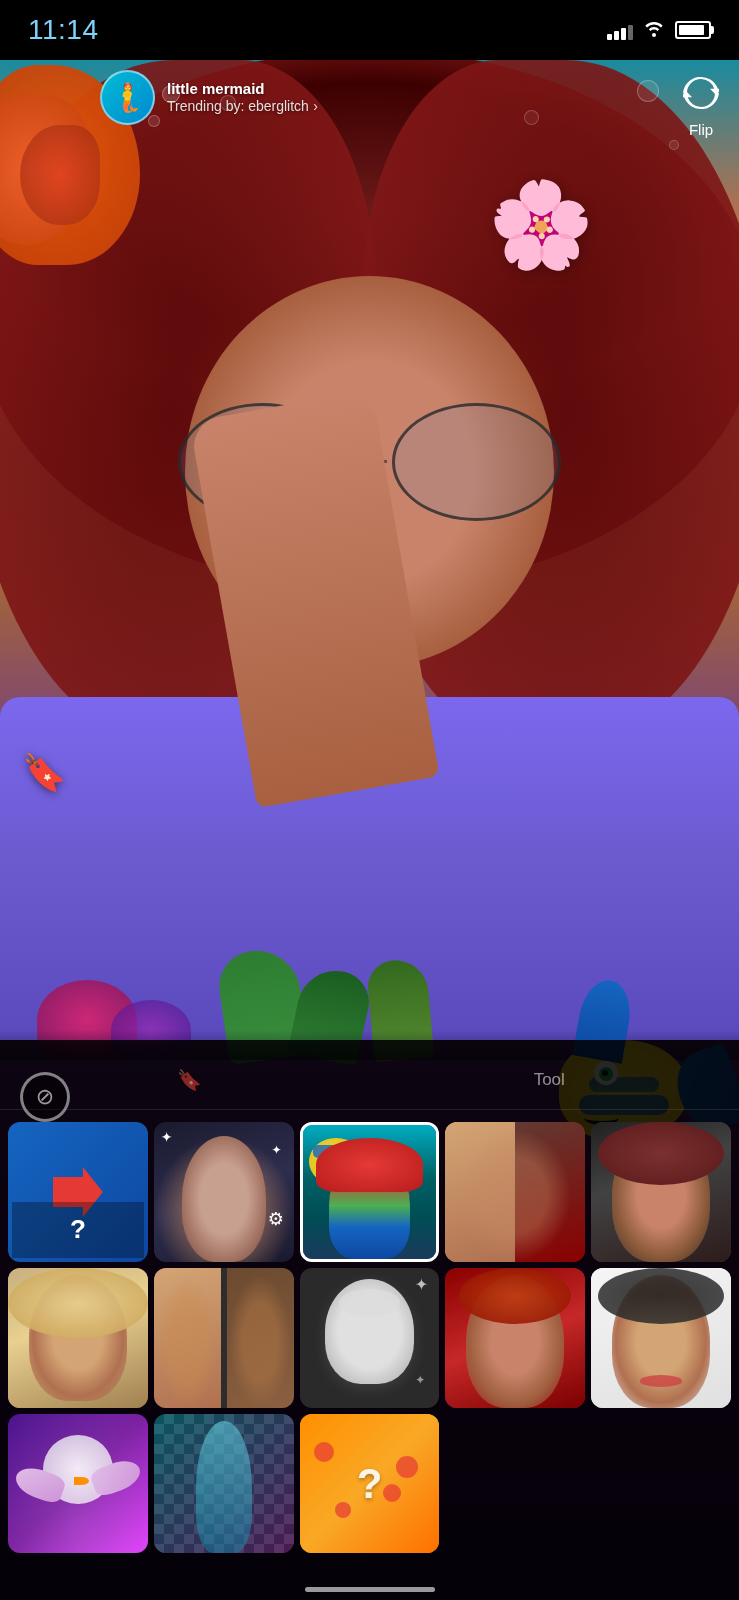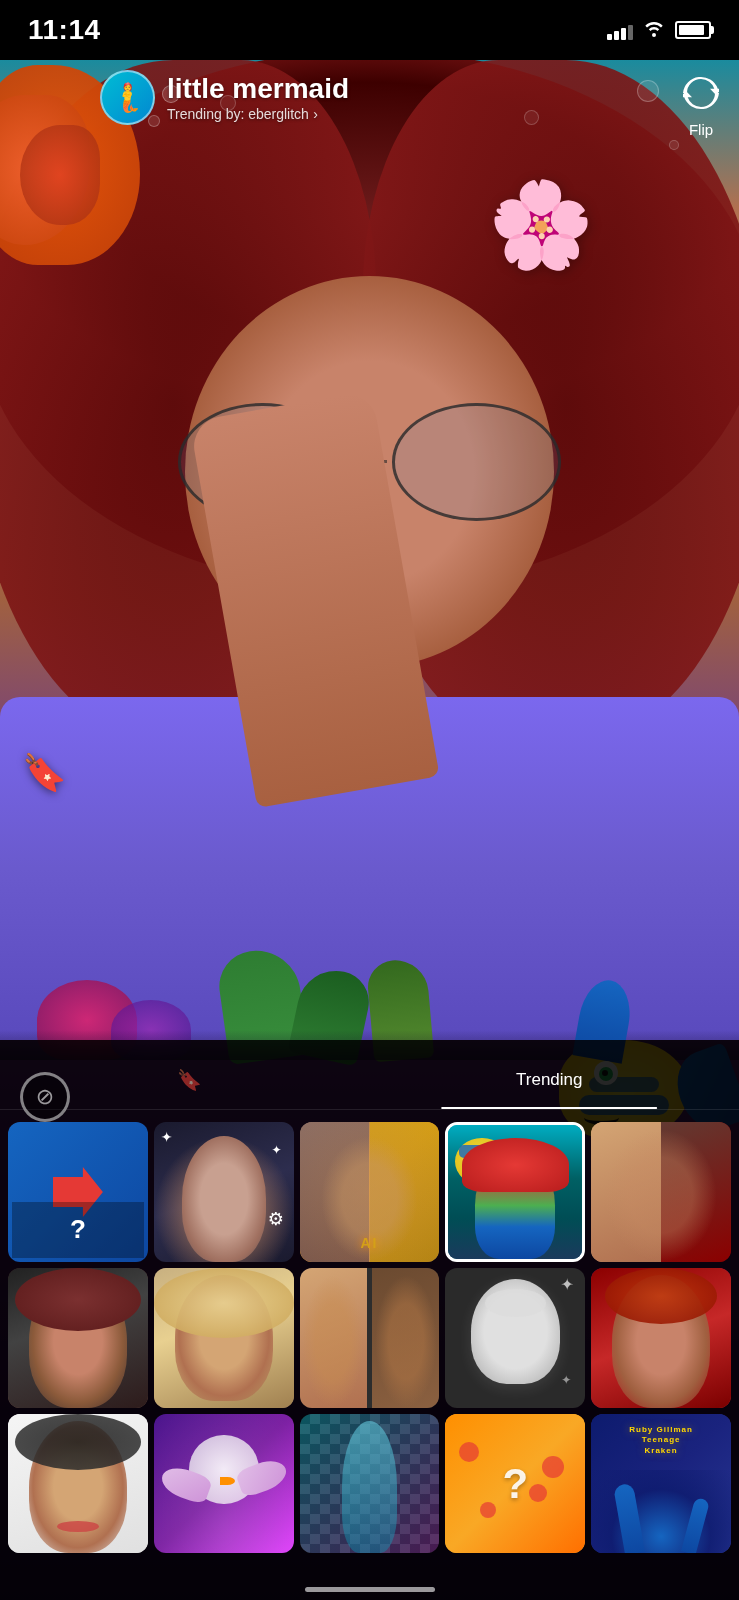--- a/index.html
+++ b/index.html
@@ -19,23 +19,23 @@
       top: 0; left: 0; right: 0;
       height: 60px;
       background: #000;
       display: flex;
       align-items: center;
       justify-content: space-between;
       padding: 0 28px;
       z-index: 100;
     }
     #time {
-      color: #ffffff;
+      color: #7dd3fc;
       font-size: 28px;
-      font-weight: 700;
+      font-weight: 400;
       letter-spacing: 0.5px;
     }
     #status-icons {
       display: flex;
       align-items: center;
       gap: 10px;
     }
     .signal-bars {
       display: flex;
       align-items: flex-end;
@@ -125,21 +125,21 @@
       border: 2px solid rgba(255,255,255,0.5);
       overflow: hidden;
       display: flex;
       align-items: center;
       justify-content: center;
     }
     #filter-text {
       color: #fff;
     }
     #filter-name {
-      font-size: 28px;
+      font-size: 15px;
       font-weight: 600;
       text-shadow: 0 1px 3px rgba(0,0,0,0.5);
     }
     #filter-creator {
       font-size: 16px;
       color: rgba(255,255,255,0.85);
       text-shadow: 0 1px 3px rgba(0,0,0,0.5);
     }
     #filter-creator span {
       font-size: 14px;
@@ -456,22 +456,22 @@
 </div>
 
 <div class="no-entry-icon">⊘</div>
 
 <div id="bottom-panel">
 
   <div id="tab-bar">
     <div class="tab-item">
       <span style="font-size:20px;">🔖</span>
     </div>
-    <div class="tab-item active">
-      <span>Trending</span>
+    <div class="tab-item">
+      <span>Tool</span>
     </div>
   </div>
 
   <div id="effect-grid">
 
     <div class="effect-cell cell-unknown-red">
       <div class="red-arrow"></div>
       <div style="position:absolute;bottom:4px;left:4px;right:4px;height:40%;background:rgba(0,0,0,0.3);display:flex;align-items:center;justify-content:center;">
         <span style="color:#fff;font-size:26px;font-weight:700;">?</span>
       </div>
@@ -479,28 +479,20 @@
 
     <div class="effect-cell" style="background:linear-gradient(160deg,#1a1a2e 0%,#2d2d4e 50%,#1a1a2e 100%);">
       <div class="face-overlay"></div>
 
       <div style="position:absolute;top:10%;left:20%;right:20%;bottom:0;background:radial-gradient(ellipse,#c8a090 40%,#a07060 70%,transparent 100%);border-radius:50% 50% 40% 40%;"></div>
       <div style="position:absolute;top:5%;left:5%;width:15px;height:15px;color:#fff;font-size:14px;">✦</div>
       <div style="position:absolute;top:15%;right:5%;width:15px;height:15px;color:#fff;font-size:12px;">✦</div>
       <div style="position:absolute;bottom:30%;right:10%;width:12px;height:12px;color:#fff;font-size:18px;">⚙</div>
     </div>
 
-    <div class="effect-cell ai-golden">
-      <div style="position:absolute;top:0;left:0;width:50%;height:100%;background:linear-gradient(160deg,#8d6e63,#795548);"></div>
-      <div style="position:absolute;top:0;right:0;width:50%;height:100%;background:linear-gradient(160deg,#d4a017,#b8860b);opacity:0.9;"></div>
-      <div style="position:absolute;top:0;left:0;right:0;bottom:0;background:radial-gradient(ellipse at 50% 50%,rgba(200,140,80,0.3),transparent);"></div>
-
-      <div style="position:absolute;top:10%;left:15%;right:15%;bottom:0;background:radial-gradient(ellipse,rgba(200,150,100,0.5) 40%,transparent 70%);border-radius:50% 50% 40% 40%;"></div>
-      <div style="position:absolute;bottom:8%;left:50%;transform:translateX(-50%);font-size:14px;font-weight:900;color:#d4a017;letter-spacing:2px;text-shadow:0 0 8px #ff8f00;">AI</div>
-    </div>
 
     <div class="effect-cell cell-ariel selected">
 
       <div style="position:absolute;top:0;left:0;right:0;bottom:0;background:linear-gradient(180deg,#00acc1 0%,#006064 40%,#004d55 70%,#1a3a5c 100%);"></div>
 
       <div style="position:absolute;top:10%;left:5%;width:40%;height:35%;background:radial-gradient(ellipse,#ffeb3b,#ffc107);border-radius:50%;opacity:0.9;"></div>
       <div style="position:absolute;top:15%;left:8%;width:30%;height:10%;background:#1565c0;border-radius:5px;opacity:0.8;"></div>
 
       <div style="position:absolute;bottom:0;left:20%;right:20%;height:80%;background:linear-gradient(180deg,#c8836a 0%,#a86040 30%,#4caf50 50%,#1565c0 70%,#0d47a1 100%);border-radius:50% 50% 30% 30%;"></div>
 
@@ -578,26 +570,17 @@
       <div style="position:absolute;top:0;left:0;right:0;bottom:0;background:linear-gradient(135deg,#ff8f00,#f9a825,#ff6f00);"></div>
 
       <div style="position:absolute;top:20%;left:10%;width:20px;height:20px;border-radius:50%;background:#e53935;opacity:0.7;"></div>
       <div style="position:absolute;top:50%;left:60%;width:18px;height:18px;border-radius:50%;background:#e53935;opacity:0.7;"></div>
       <div style="position:absolute;top:30%;right:15%;width:22px;height:22px;border-radius:50%;background:#e53935;opacity:0.7;"></div>
       <div style="position:absolute;bottom:25%;left:25%;width:16px;height:16px;border-radius:50%;background:#e53935;opacity:0.7;"></div>
 
       <div style="position:absolute;top:50%;left:50%;transform:translate(-50%,-50%);font-size:42px;font-weight:900;color:rgba(255,255,255,0.9);text-shadow:0 2px 4px rgba(0,0,0,0.3);">?</div>
     </div>
 
-    <div class="effect-cell cell-kraken">
-      <div style="position:absolute;top:0;left:0;right:0;bottom:0;background:linear-gradient(135deg,#0d1b6e,#1a237e,#283593);"></div>
-
-      <div style="position:absolute;top:8%;left:0;right:0;text-align:center;font-size:8px;font-weight:900;color:#ffd700;letter-spacing:1px;line-height:1.3;text-shadow:0 0 8px rgba(255,215,0,0.5);">Ruby Gillman<br>Teenage<br>Kraken</div>
-
-      <div style="position:absolute;bottom:0;left:0;right:0;height:60%;background:radial-gradient(ellipse at 50% 80%,#1565c0 0%,rgba(13,27,110,0.8) 50%,transparent 100%);"></div>
-      <div style="position:absolute;bottom:0;left:20%;width:20px;height:50%;background:linear-gradient(180deg,#1565c0,#0d47a1);border-radius:10px 10px 0 0;transform:rotate(-10deg);"></div>
-      <div style="position:absolute;bottom:0;right:20%;width:15px;height:40%;background:linear-gradient(180deg,#1565c0,#0d47a1);border-radius:8px 8px 0 0;transform:rotate(15deg);"></div>
-    </div>
 
   </div>
 </div>
 
 <div id="home-indicator"></div>
 
 </body></html>

